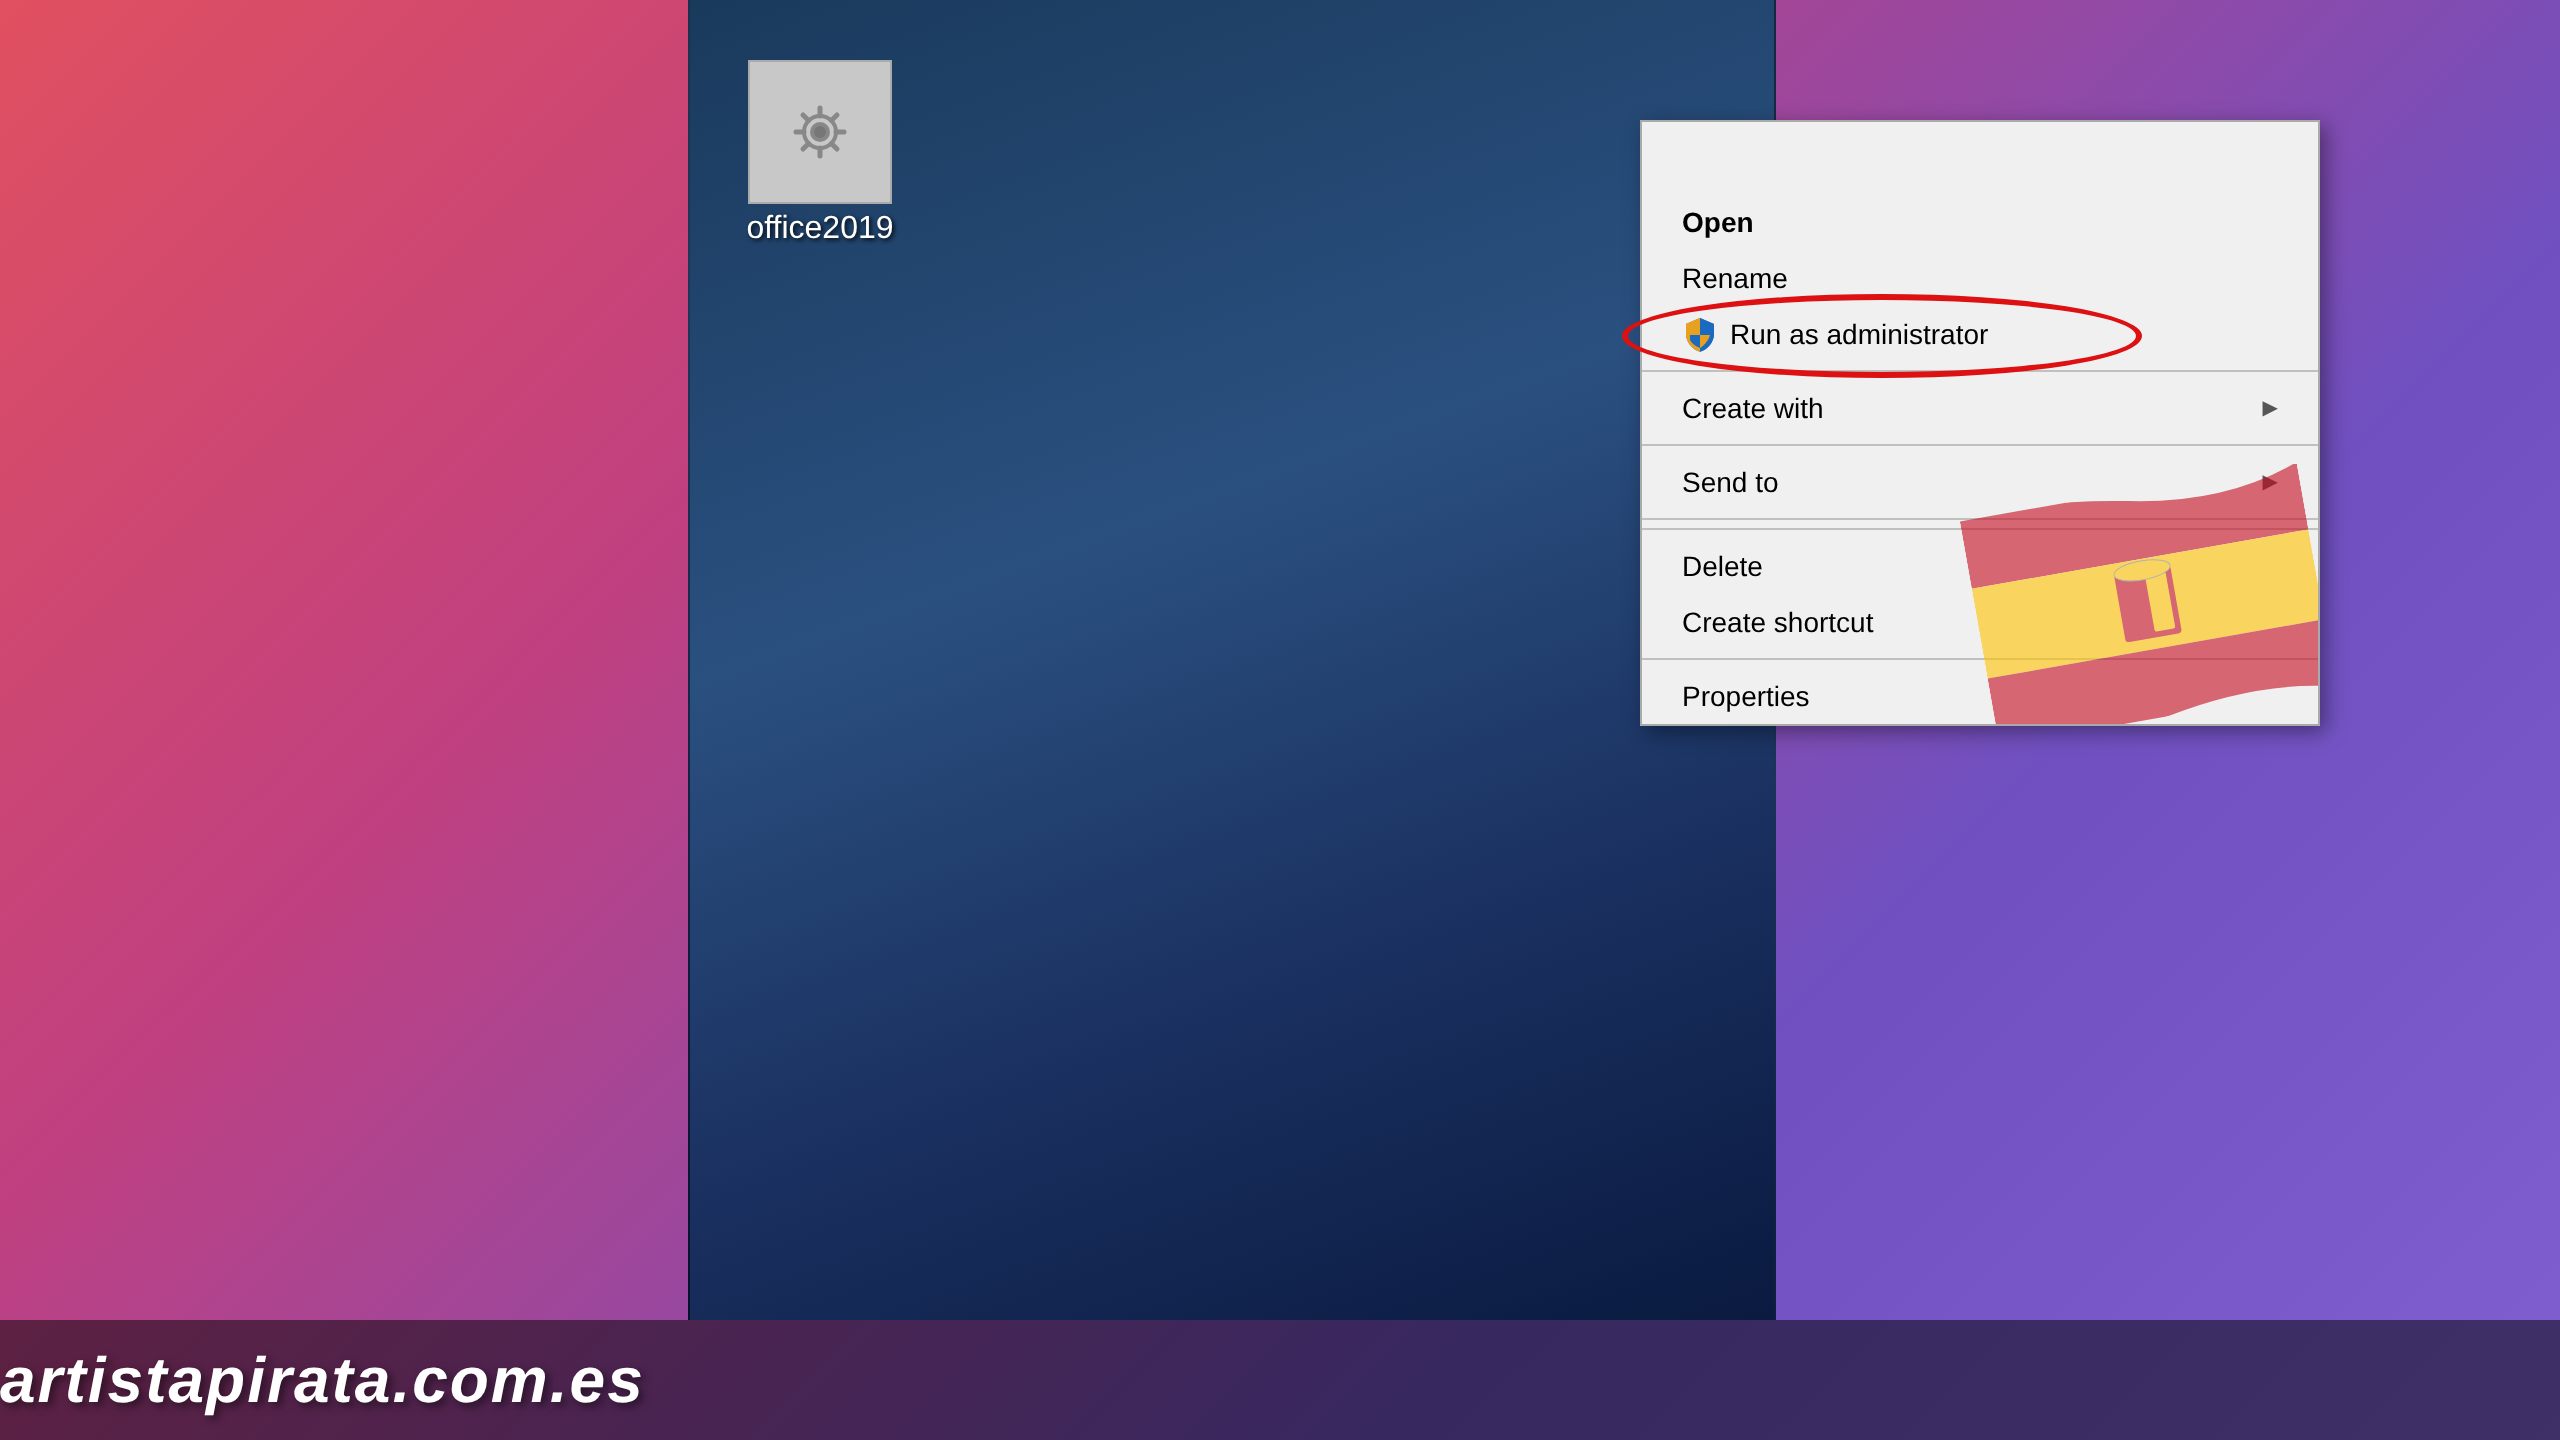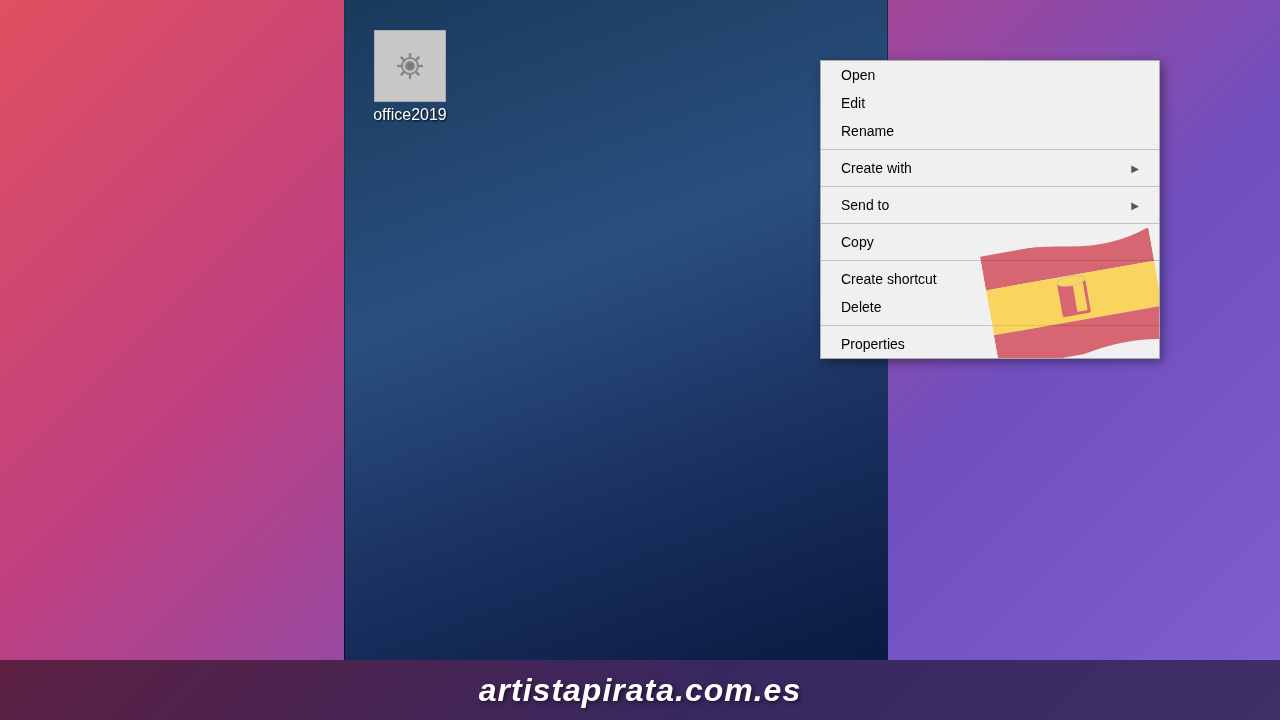--- a/index.html
+++ b/index.html
@@ -83,21 +83,22 @@
       padding: 6px 20px;
       display: flex;
       align-items: center;
       justify-content: space-between;
       cursor: pointer;
       position: relative;
       white-space: nowrap;
     }
 
     .menu-item.bold {
-      font-weight: normal;
+      font-weight: bold;
+      margin-top: 36px;
     }
 
     .menu-item .arrow {
       font-size: 10px;
       color: #555;
     }
 
     .menu-separator {
       height: 1px;
       background: #c0c0c0;
@@ -162,21 +163,21 @@
     
     .watermark {
       position: absolute;
       bottom: 0;
       left: 0;
       right: 0;
       height: 60px;
       background: rgba(0,0,0,0.5);
       display: flex;
       align-items: center;
-      justify-content: center;
+      justify-content: flex-start;
     }
 
     .watermark-text {
       color: white;
       font-size: 32px;
       font-weight: 900;
       letter-spacing: 1px;
       font-style: italic;
       text-shadow: 2px 2px 4px rgba(0,0,0,0.5);
     }
@@ -200,59 +201,70 @@
     </div>
     <div class="icon-label">office2019</div>
   </div>
 
   <div class="context-menu">
 
     <div class="menu-item bold">
       <span>Open</span>
     </div>
 
-    <div class="menu-item">
-      <span>Edit</span>
-    </div>
 
     <div class="menu-item">
       <span>Rename</span>
     </div>
 
+    <div class="run-as-admin-wrapper">
+      <div class="oval-highlight"></div>
+      <div class="menu-item-admin">
+
+        <svg class="admin-icon" viewBox="0 0 18 18" xmlns="http://www.w3.org/2000/svg">
+          <path d="M9 1L2 4v5c0 4 3.1 7.7 7 8.9C12.9 16.7 16 13 16 9V4L9 1z" fill="#1a6abf"></path>
+          <path d="M9 1L2 4v5c0 4 3.1 7.7 7 8.9V1z" fill="#e8a020"></path>
+          <path d="M9 1v16.9C12.9 16.7 16 13 16 9V4L9 1z" fill="#1a6abf"></path>
+
+          <path d="M9 1L2 4v5c0 2 0.8 3.9 2 5.4V9.5H9V1z" fill="#e8a020"></path>
+          <path d="M9 1v8.5h5V9c0-2-0.5-3.5-1.2-4.9L9 1z" fill="#1a6abf"></path>
+          <path d="M4 9.5v2.5c1 1.8 2.7 3.2 5 4V9.5H4z" fill="#1a6abf"></path>
+          <path d="M9 16V9.5h5c-0.8 3-3 5.2-5 6.5z" fill="#e8a020"></path>
+        </svg>
+        <span>Run as administrator</span>
+      </div>
+    </div>
 
     <div class="menu-separator"></div>
 
     <div class="menu-item">
       <span>Create with</span>
       <span class="arrow">▶</span>
     </div>
 
 
     <div class="menu-separator"></div>
 
     <div class="menu-item">
       <span>Send to</span>
       <span class="arrow">▶</span>
     </div>
 
     <div class="menu-separator"></div>
 
 
-    <div class="menu-item">
-      <span>Copy</span>
-    </div>
-
-    <div class="menu-separator"></div>
+
+    <div class="menu-separator"></div>
+
+    <div class="menu-item">
+      <span>Delete</span>
+    </div>
 
     <div class="menu-item">
       <span>Create shortcut</span>
-    </div>
-
-    <div class="menu-item">
-      <span>Delete</span>
     </div>
 
 
     <div class="flag-decoration">
       <svg class="flag-svg" viewBox="0 0 200 140" xmlns="http://www.w3.org/2000/svg">
 
         <defs>
           <clipPath id="flag-clip">
             <path d="M10 10 Q50 5 100 15 Q150 25 190 10 L190 130 Q150 120 100 130 Q50 140 10 130 Z"></path>
           </clipPath>

